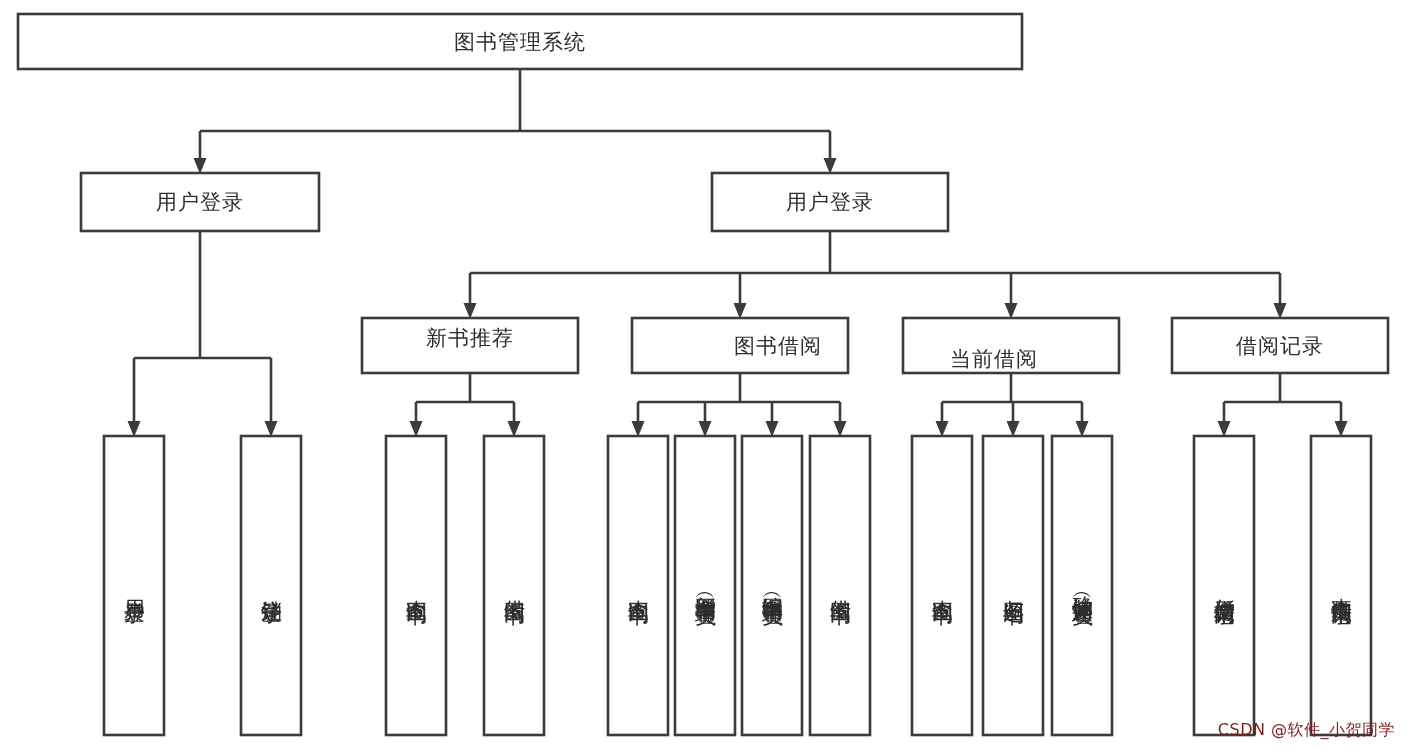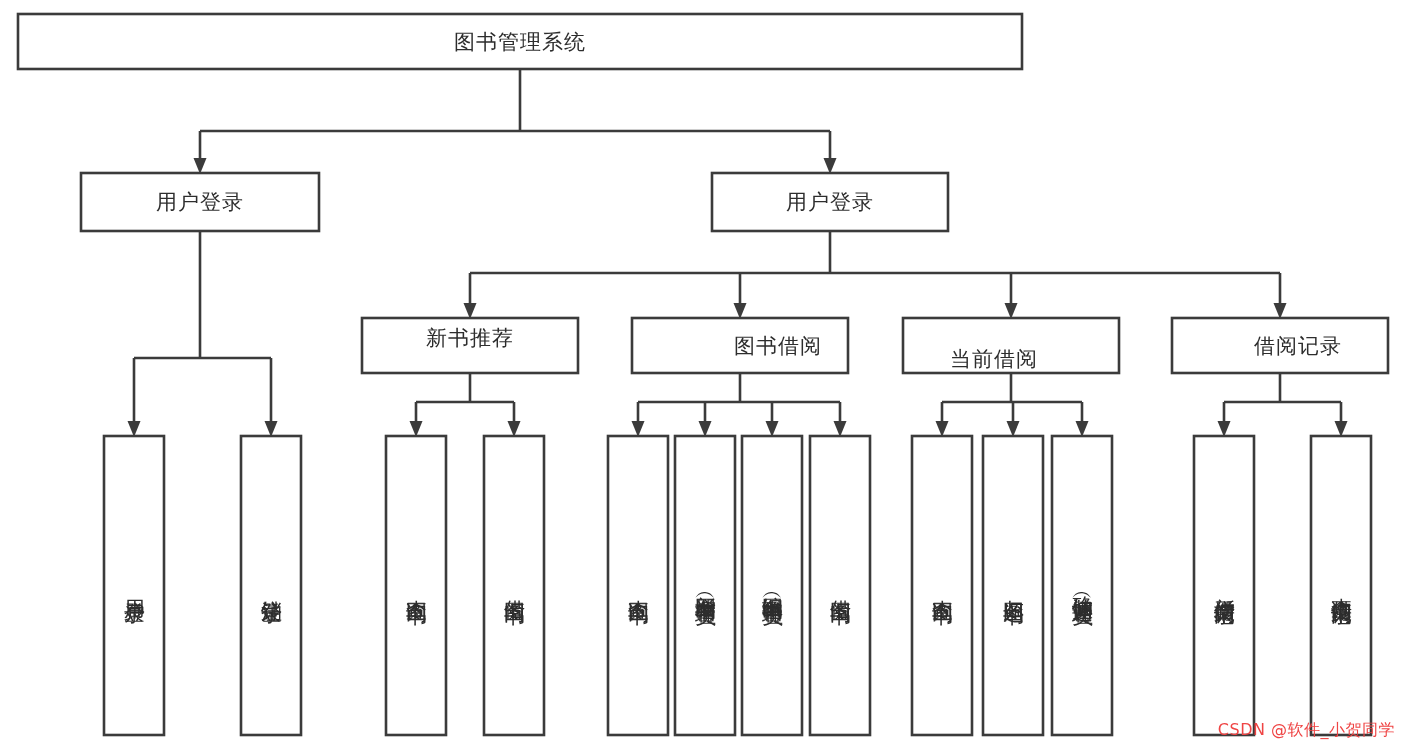--- a/index.html
+++ b/index.html
@@ -74,21 +74,21 @@
     color: #2d2d2d;
     letter-spacing: 1px;
     white-space: nowrap;
   }
   #watermark {
     position: absolute;
     right: 10px;
     bottom: 6px;
     font-family: "DejaVu Sans", "Liberation Sans", sans-serif;
     font-size: 16px;
-    color: #ef4444;
+    color: #7f1d1d;
     letter-spacing: 0.5px;
     white-space: nowrap;
     user-select: none;
   }
 </style>
 </head>
 <body>
 
 <div id="diagram-root">
 
@@ -183,21 +183,21 @@
       </div>
       <div class="hlabel-wrap" style="left: 362px; top: 318px; width: 216px; height: 39px;">
         <div class="hlabel-text">新书推荐</div>
       </div>
       <div class="hlabel-wrap" style="left: 632px; top: 318px; width: 216px; height: 55px; margin-left: 38px;">
         <div class="hlabel-text">图书借阅</div>
       </div>
       <div class="hlabel-wrap" style="left: 886px; top: 318px; width: 216px; height: 55px; align-items: flex-end;">
         <div class="hlabel-text">当前借阅</div>
       </div>
-      <div class="hlabel-wrap" style="left: 1172px; top: 318px; width: 216px; height: 55px; padding-left: 18px;">
+      <div class="hlabel-wrap" style="left: 1172px; top: 318px; width: 216px; height: 55px;">
         <div class="hlabel-text">借阅记录</div>
       </div>
       <div class="vlabel-wrap" style="left: 104px; top: 436px; width: 60px; height: 299px;">
         <div class="vlabel-text">用户登录</div>
       </div>
       <div class="vlabel-wrap" style="left: 241px; top: 436px; width: 60px; height: 299px;">
         <div class="vlabel-text">注销登录</div>
       </div>
       <div class="vlabel-wrap" style="left: 386px; top: 436px; width: 60px; height: 299px;">
         <div class="vlabel-text">查询图书</div>

